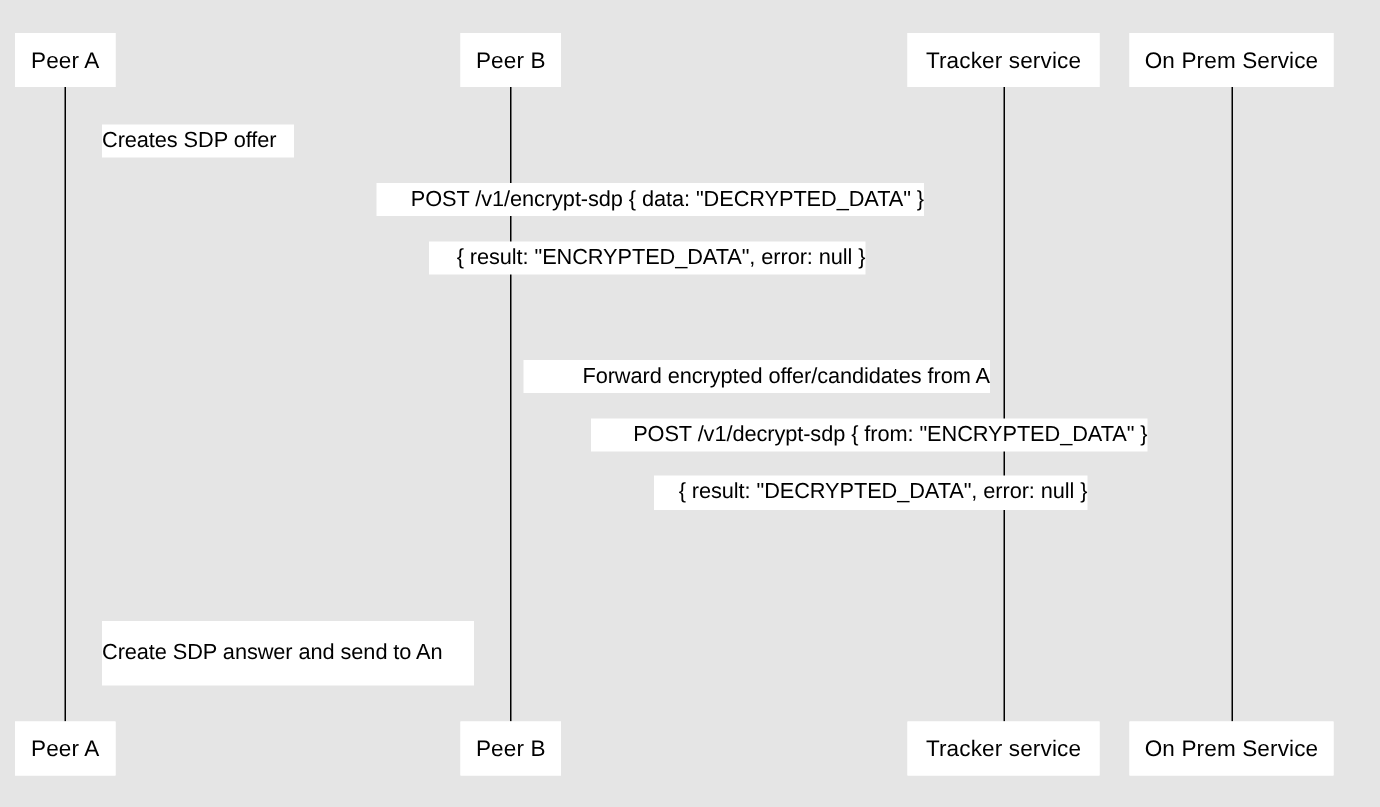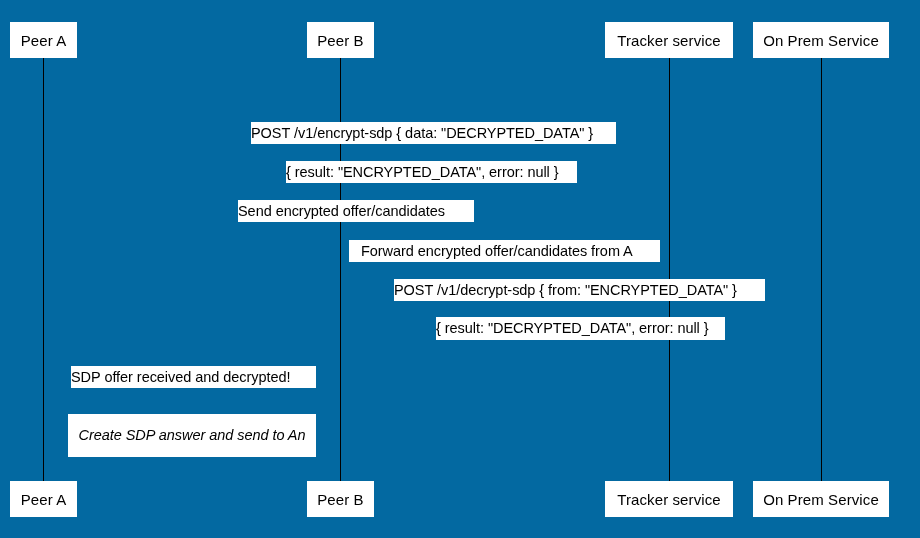--- a/index.html
+++ b/index.html
@@ -10,21 +10,21 @@
   body {
     width: 920px;
     height: 538px;
     overflow: hidden;
     font-family: "Liberation Sans", sans-serif;
   }
   #diagram {
     position: relative;
     width: 920px;
     height: 538px;
-    background: #0369a1;
+    background: #e5e5e5;
   }
   
   .participant {
     position: absolute;
     box-sizing: border-box;
     background: #ffffff;
     color: #000000;
     border: 1px solid #ffffff;
     font-size: 15px;
     line-height: 1;
@@ -39,35 +39,34 @@
     position: absolute;
     box-sizing: border-box;
     background: #ffffff;
     color: #000000;
     font-size: 14.5px;
     line-height: 21px;
     white-space: nowrap;
     overflow: hidden;
     display: flex;
     align-items: center;
-    justify-content: flex-start;
+    justify-content: flex-end;
     letter-spacing: -0.05px;
   }
   .label-box.two-line {
     white-space: normal;
     text-align: center;
     line-height: 21px;
     flex-direction: column;
     justify-content: center;
   }
   .label-box .line {
     display: block;
     width: 100%;
-    text-align: center;
-    font-style: italic;
+    text-align: left;
   }
   
   .lifeline {
     position: absolute;
     width: 1px;
     background: #000000;
   }
 </style>
 </head>
 <body>
@@ -85,48 +84,45 @@
   <div class="participant" style="left:307px; top:22px; width:67px; height:36px;">
     <span>Peer B</span>
   </div>
   <div class="participant" style="left:605px; top:22px; width:128px; height:36px;">
     <span>Tracker service</span>
   </div>
   <div class="participant" style="left:753px; top:22px; width:136px; height:36px;">
     <span>On Prem Service</span>
   </div>
 
+  <div class="label-box" style="left:68px; top:83px; width:128px; height:22px; justify-content:flex-start;">
+    <span>Creates SDP offer</span>
+  </div>
 
   <div class="label-box" style="left:251px; top:122px; width:365px; height:22px;">
     <span>POST /v1/encrypt-sdp { data: "DECRYPTED_DATA" }</span>
   </div>
 
   <div class="label-box" style="left:286px; top:161px; width:291px; height:22px;">
     <span>{ result: "ENCRYPTED_DATA", error: null }</span>
   </div>
 
-  <div class="label-box" style="left:238px; top:200px; width:236px; height:22px;">
-    <span>Send encrypted offer/candidates</span>
-  </div>
 
   <div class="label-box" style="left:349px; top:240px; width:311px; height:22px;padding-left:12px;">
     <span>Forward encrypted offer/candidates from A</span>
   </div>
 
   <div class="label-box" style="left:394px; top:279px; width:371px; height:22px;">
     <span>POST /v1/decrypt-sdp { from: "ENCRYPTED_DATA" }</span>
   </div>
 
   <div class="label-box" style="left:436px; top:317px; width:289px; height:23px;">
     <span>{ result: "DECRYPTED_DATA", error: null }</span>
   </div>
 
-  <div class="label-box" style="left:71px; top:366px; width:245px; height:22px;">
-    <span>SDP offer received and decrypted!</span>
-  </div>
 
   <div class="label-box two-line" style="left:68px; top:414px; width:248px; height:43px;">
     <span class="line">Create SDP answer and send to An</span>
   </div>
 
   <div class="participant" style="left:10px; top:481px; width:67px; height:36px;">
     <span>Peer A</span>
   </div>
   <div class="participant" style="left:307px; top:481px; width:67px; height:36px;">
     <span>Peer B</span>

